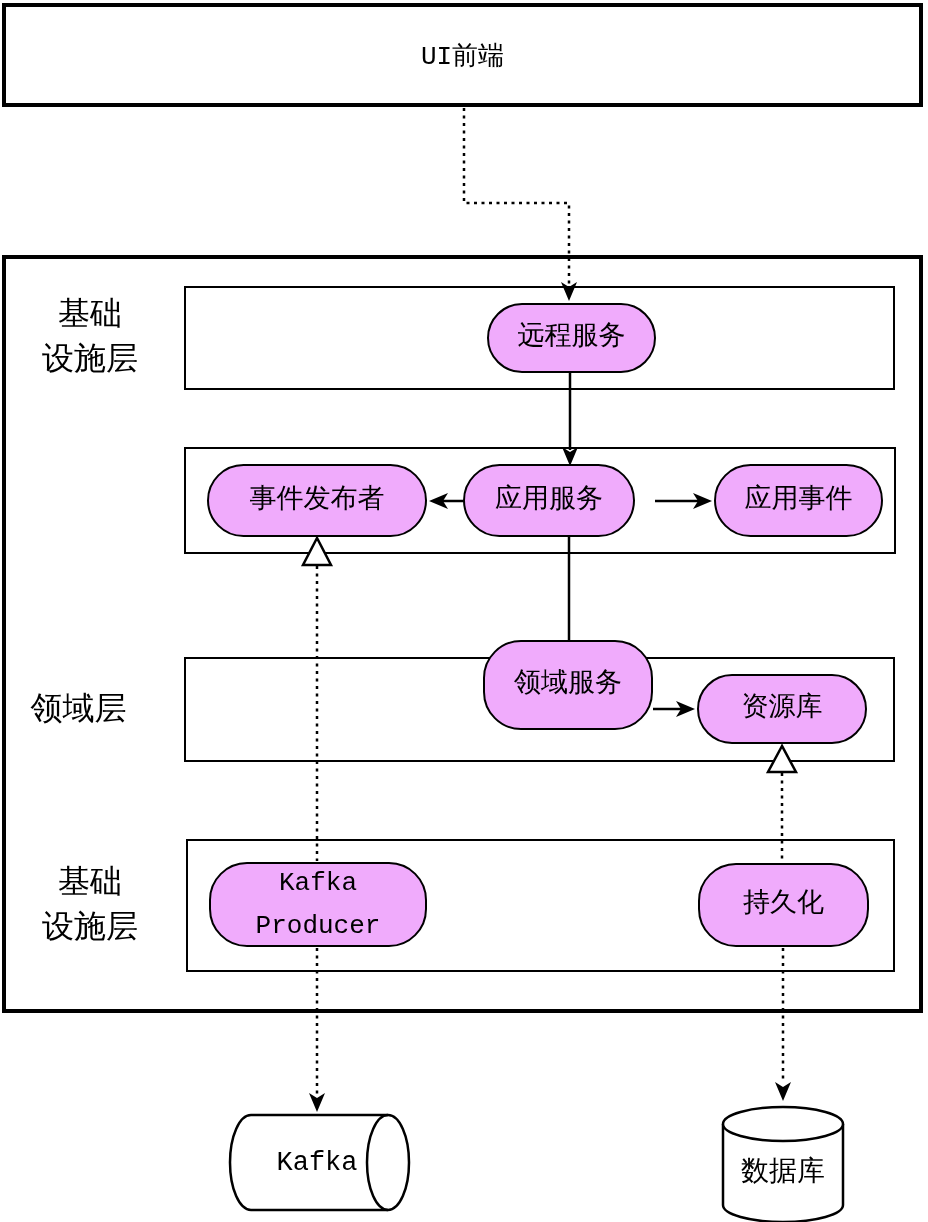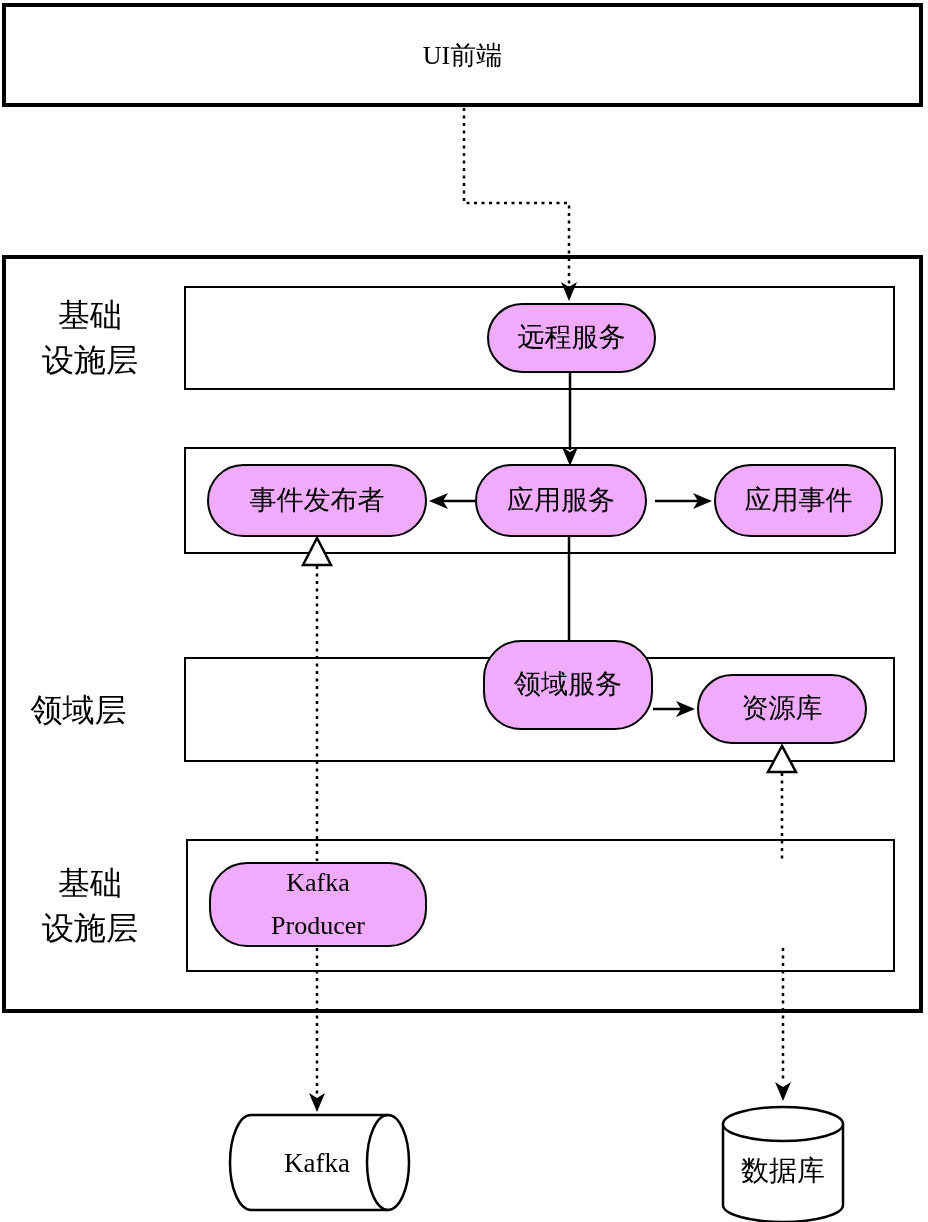--- a/index.html
+++ b/index.html
@@ -1,19 +1,19 @@
 <!DOCTYPE html>
 <html><head>
 <meta charset="utf-8">
 <style>
   html,body { margin:0; padding:0; background:#ffffff; }
   .diagram {
     position:relative; width:928px; height:1222px;
     background:#ffffff; color:#000000;
-    font-family:Liberation Serif, serif;
+    font-family:Liberation Mono, monospace;
     overflow:hidden;
   }
   .box {
     position:absolute; background:#ffffff; border:4px solid #000;
     box-sizing:border-box; z-index:1;
   }
   .frontend-box { display:flex; align-items:center; justify-content:center; font-size:26px; }
   .layer-box { border-width:2.5px; z-index:1; }
   .layer-label {
     position:absolute; z-index:2; text-align:center;
@@ -91,25 +91,26 @@
 
     <g fill="#ffffff" stroke="#000" stroke-width="2.5" stroke-linejoin="miter">
       <polygon points="317,538 303,565 331,565"></polygon>
       <polygon points="782,746 768,772 796,772"></polygon>
     </g>
   </svg>
 
   <div class="capsule" style="left:487px; top:303px; width:169px; height:70px;">远程服务</div>
 
   <div class="capsule" style="left:207px; top:464px; width:220px; height:73px;">事件发布者</div>
-  <div class="capsule" style="left:475px; top:464px; width:172px; height:73px;">应用服务</div>
+  <div class="capsule" style="left:463px; top:464px; width:172px; height:73px;">应用服务</div>
   <div class="capsule" style="left:714px; top:464px; width:169px; height:73px;">应用事件</div>
 
   <div class="capsule" style="left:483px; top:640px; width:170px; height:90px;">领域服务</div>
   <div class="capsule" style="left:697px; top:674px; width:170px; height:70px;">资源库</div>
 
   <div class="capsule" style="left:209px; top:862px; width:218px; height:85px; font-size:26px; line-height:1.65;">Kafka
 Producer</div>
+  <div class="capsule" style="left:698px; top:863px; width:171px; height:84px;">持久化</div>
 
   <div class="cyl-label" style="left:237px; top:1148px; width:160px;">Kafka</div>
   <div class="cyl-label" style="left:723px; top:1152px; width:120px; font-size:28px;">数据库</div>
 
 </div>
 
 </body></html>

